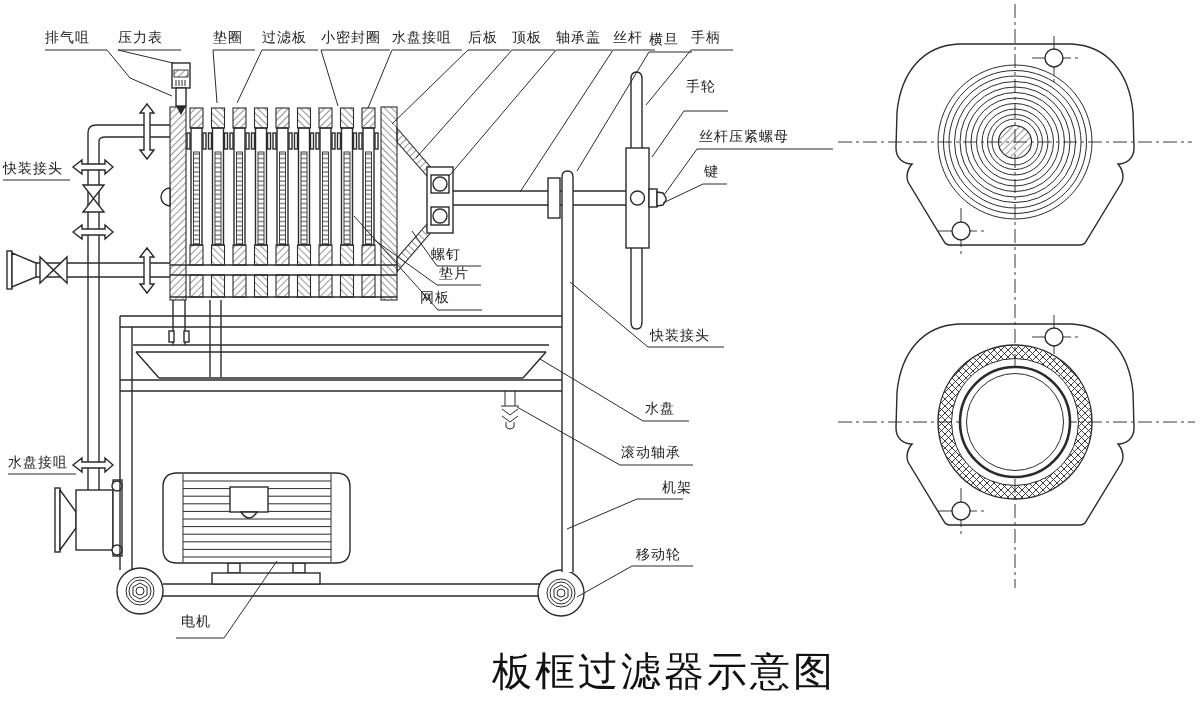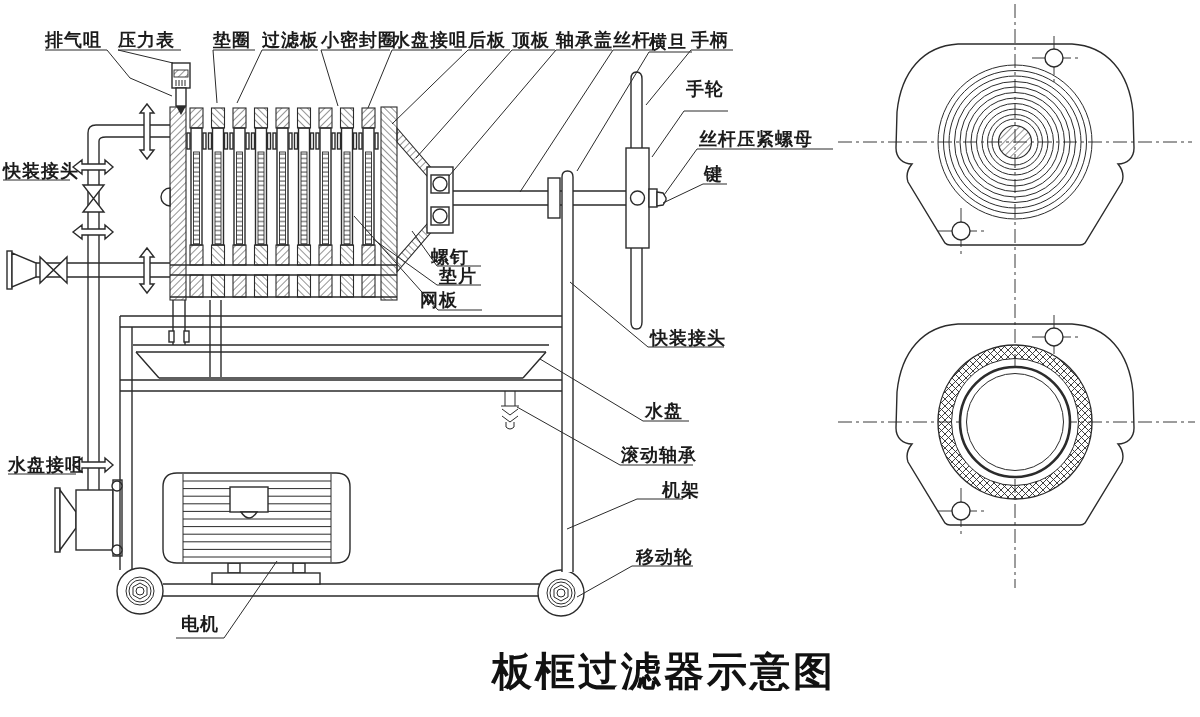--- a/index.html
+++ b/index.html
@@ -1,20 +1,20 @@
 <!DOCTYPE html>
 <html><head>
 <meta charset="utf-8">
 <style>
   html,body{margin:0;padding:0;background:#fff;}
   .stage{position:relative;width:1200px;height:717px;background:#fff;overflow:hidden;
          font-family:"Liberation Serif","DejaVu Serif",serif;}
   .stage svg{position:absolute;left:0;top:0;}
-  .callout{position:absolute;font-size:18px;letter-spacing:1px;color:#1b1b1b;white-space:nowrap;line-height:1;font-weight:bold;}
-  .title{position:absolute;font-size:40px;letter-spacing:3px;color:#111;font-weight:700;white-space:nowrap;line-height:1;}
+  .callout{position:absolute;font-size:14px;letter-spacing:1px;color:#1b1b1b;white-space:nowrap;line-height:1;}
+  .title{position:absolute;font-size:40px;letter-spacing:3px;color:#111;font-weight:400;white-space:nowrap;line-height:1;}
   .s{stroke:#2b2b2b;fill:none;stroke-width:1.4;}
   .sthin{stroke:#2b2b2b;fill:none;stroke-width:1;}
   .sw{stroke:#2b2b2b;fill:#fff;stroke-width:1.4;}
   .hA{fill:url(#hatchA);stroke:#2b2b2b;stroke-width:1.1;}
   .hB{fill:url(#hatchB);stroke:#2b2b2b;stroke-width:1.1;}
   .lead{stroke:#2b2b2b;fill:none;stroke-width:1;}
   .cl{stroke:#3a3a3a;fill:none;stroke-width:1;stroke-dasharray:14 4 3 4;}
 </style>
 </head>
 <body>

